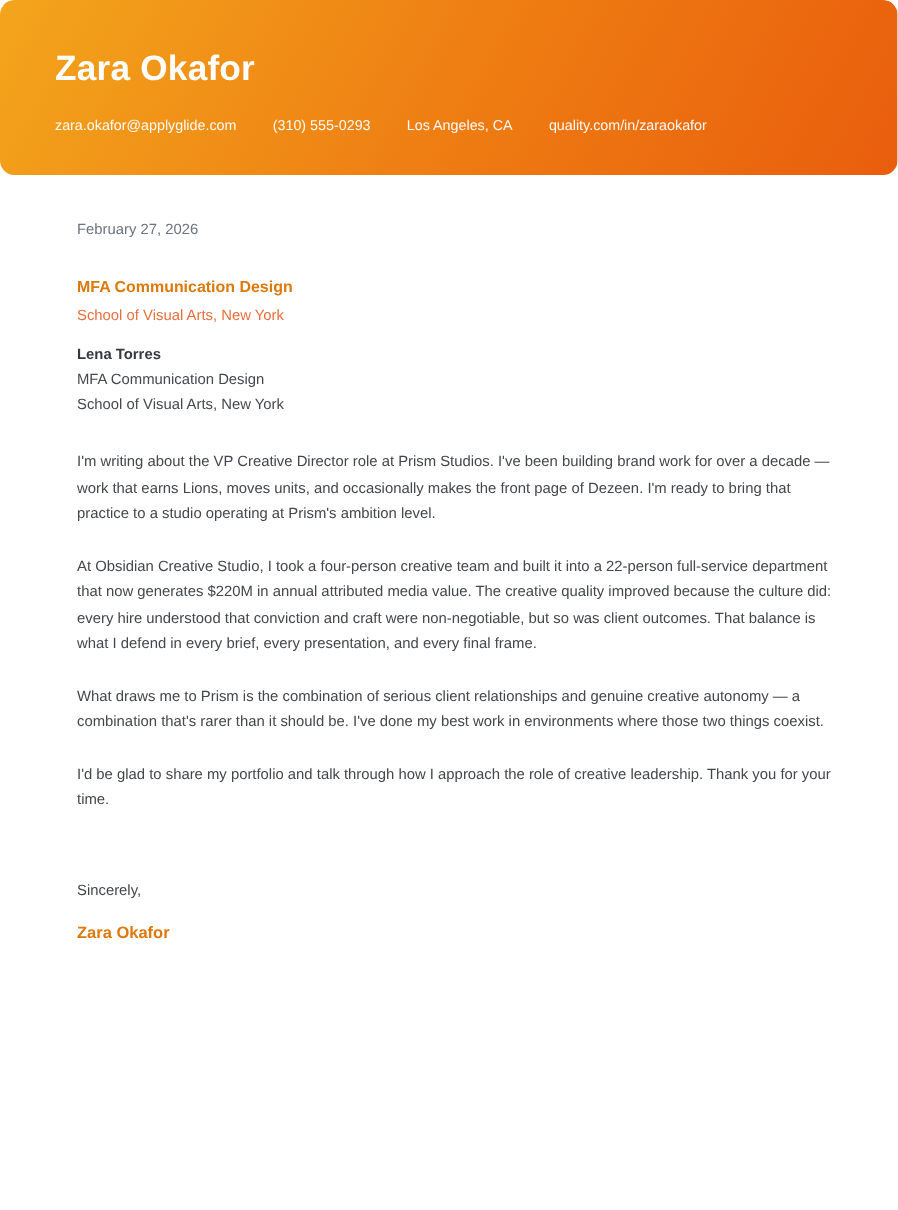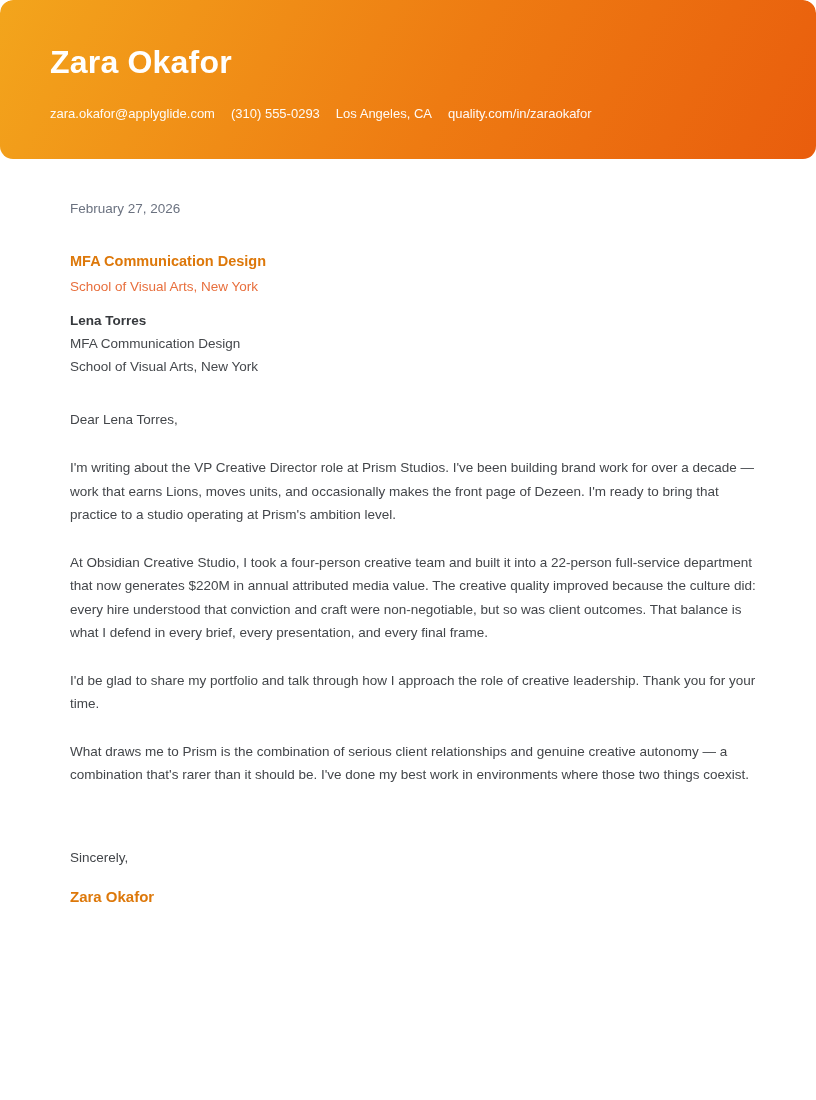--- a/index.html
+++ b/index.html
@@ -25,21 +25,21 @@
   }
   .doc-type {
     margin-top: 9px;
     font-size: 16px;
     font-style: italic;
     color: rgba(255,255,255,0.93);
   }
   .contact-row {
     margin-top: 26px;
     display: flex;
-    gap: 16px;
+    gap: 33px;
     font-size: 13px;
     color: rgba(255,255,255,0.96);
   }
   .contact-row span { white-space: nowrap; }
   .main {
     padding: 42px 50px 0 70px;
   }
   .date {
     font-size: 13.5px;
     color: #6b7280;
@@ -113,22 +113,21 @@
     <div class="position-title">MFA Communication Design</div>
     <a class="position-org" href="#">School of Visual Arts, New York</a>
   </div>
 
   <div class="recipient-block">
     <div class="recipient-name">Lena Torres</div>
     <div class="recipient-line">MFA Communication Design</div>
     <div class="recipient-line">School of Visual Arts, New York</div>
   </div>
 
-  <div class="salutation">Dear Lena Torres,</div>
 
   <p class="para first">I'm writing about the VP Creative Director role at Prism Studios. I've been building brand work for over a decade — work that earns Lions, moves units, and occasionally makes the front page of Dezeen. I'm ready to bring that practice to a studio operating at Prism's ambition level.</p>
   <p class="para">At Obsidian Creative Studio, I took a four-person creative team and built it into a 22-person full-service department that now generates $220M in annual attributed media value. The creative quality improved because the culture did: every hire understood that conviction and craft were non-negotiable, but so was client outcomes. That balance is what I defend in every brief, every presentation, and every final frame.</p>
+  <p class="para">What draws me to Prism is the combination of serious client relationships and genuine creative autonomy — a combination that's rarer than it should be. I've done my best work in environments where those two things coexist.</p>
   <p class="para">I'd be glad to share my portfolio and talk through how I approach the role of creative leadership. Thank you for your time.</p>
-  <p class="para">What draws me to Prism is the combination of serious client relationships and genuine creative autonomy — a combination that's rarer than it should be. I've done my best work in environments where those two things coexist.</p>
 
   <div class="closing">Sincerely,</div>
   <div class="signature">Zara Okafor</div>
 </div>
 
 </body></html>

